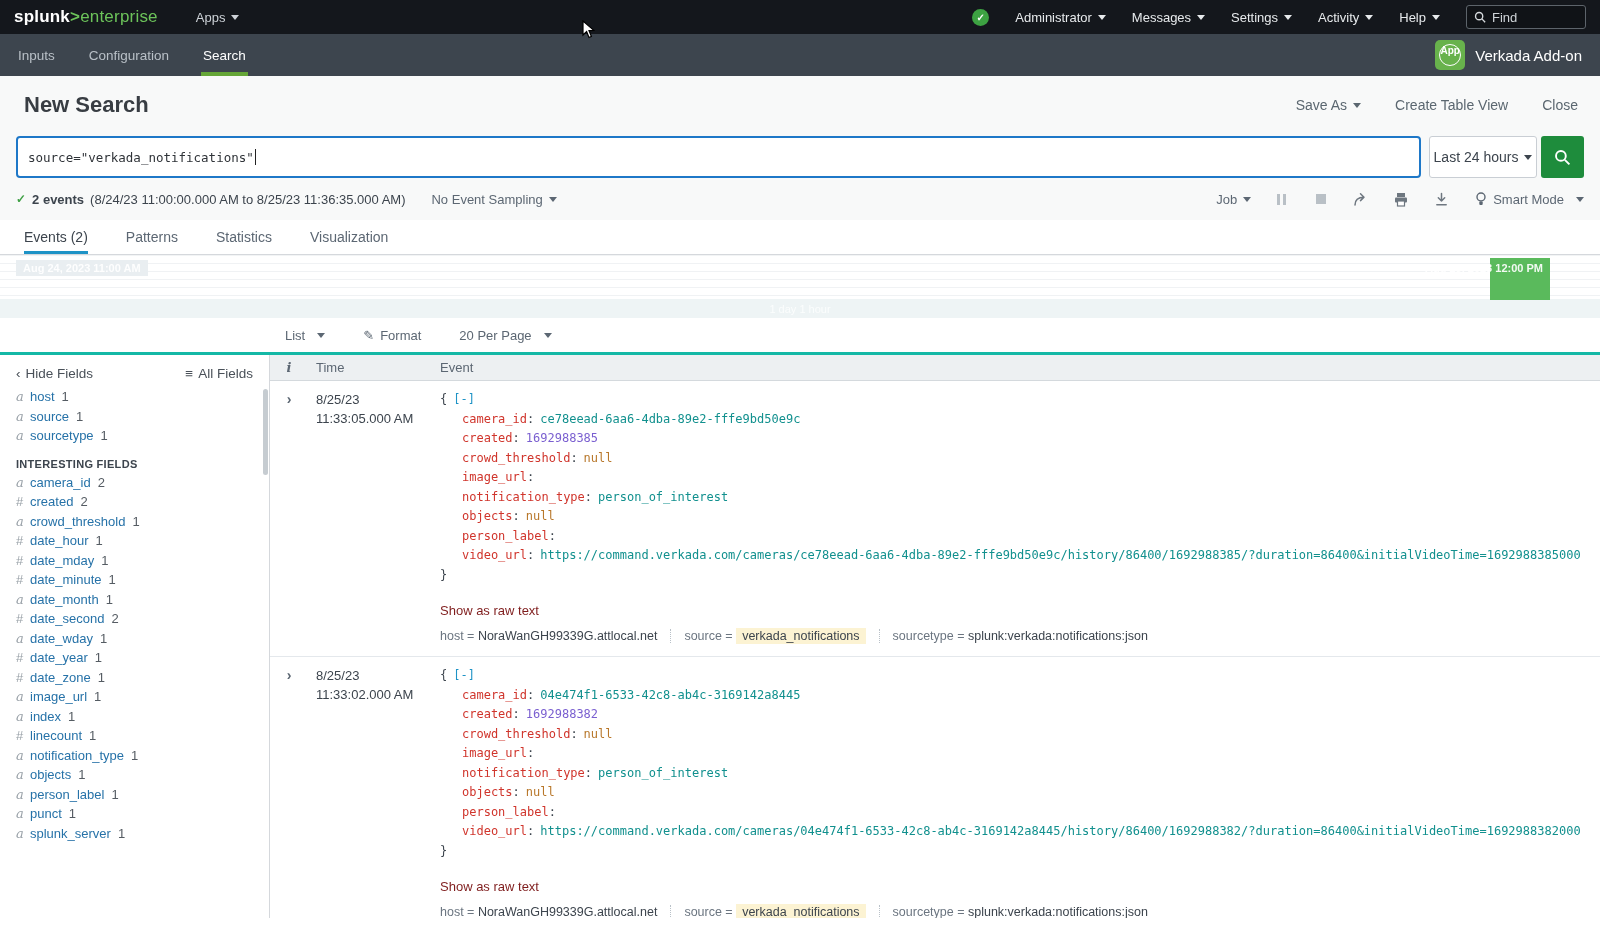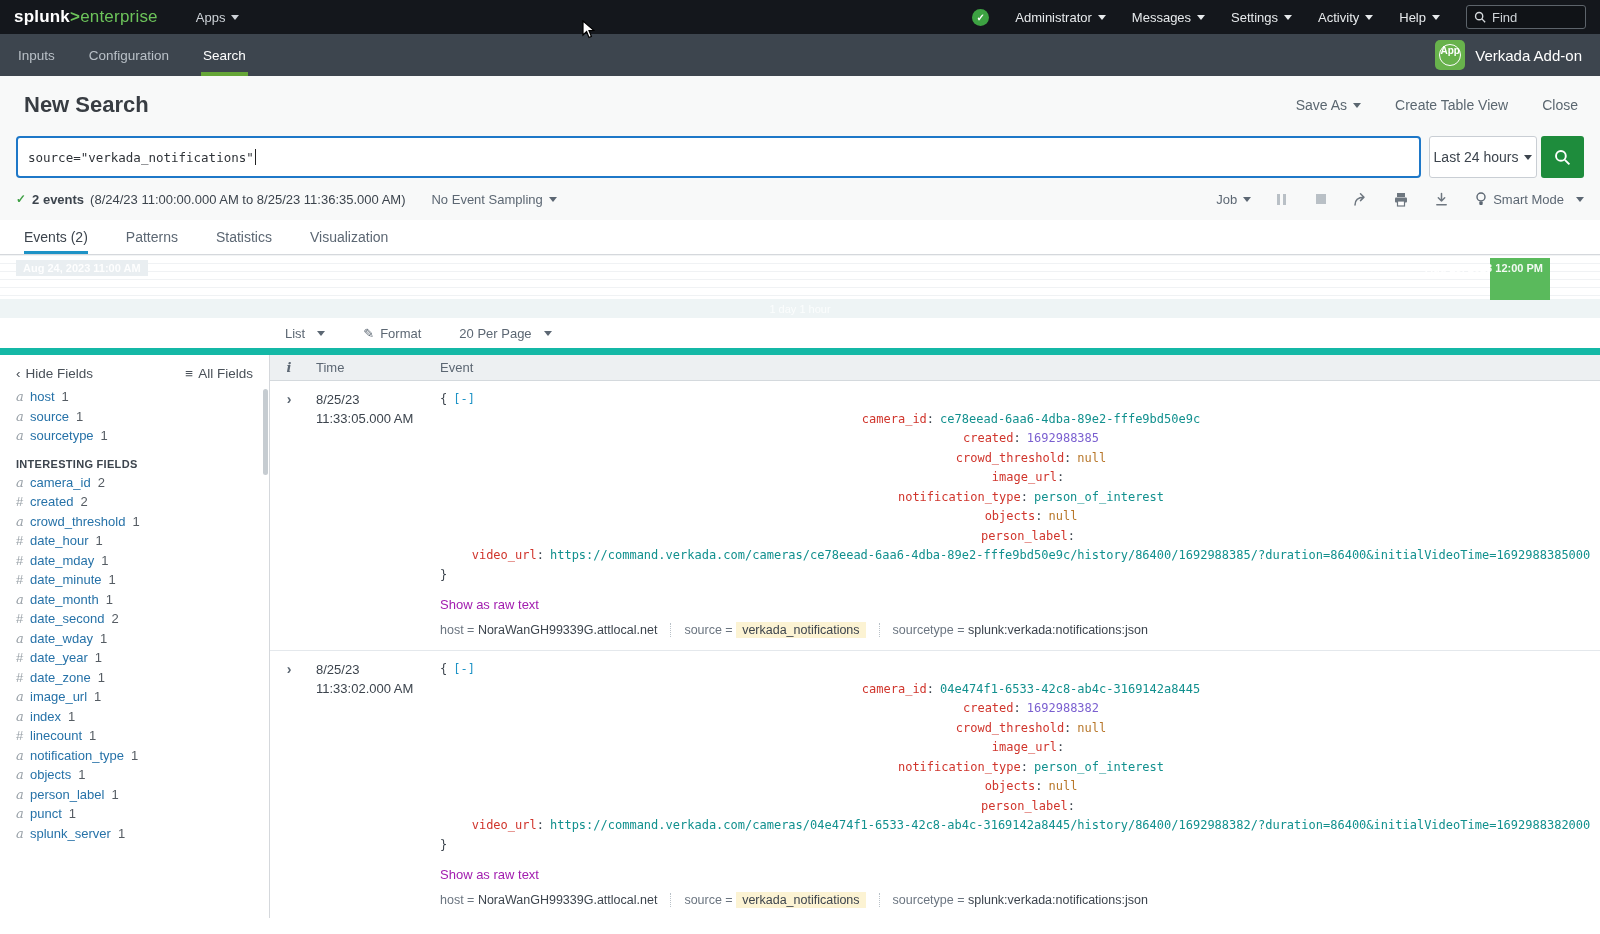--- a/index.html
+++ b/index.html
@@ -70,21 +70,21 @@
   .tl-scale { margin-left:auto; font-size:12px; color:#5c6773; }
   .tl-chart { height:44px; position:relative; flex:none; background:repeating-linear-gradient(to bottom,#fff 0 7px,#f0f2f4 7px 8px); border-top:1px solid #f2f4f5; }
   .tl-label { position:absolute; top:4px; font-size:11px; font-weight:bold; color:rgba(255,255,255,.92); background:#e9eef1; padding:2px 7px; }
   .tl-label.left { left:16px; }
   .tl-label.right { right:50px; background:transparent; z-index:2; }
   .tl-bar { position:absolute; right:50px; top:2px; width:60px; height:42px; background:#5aba5c; cursor:pointer; }
   .tl-strip { height:19px; background:#eef4f5; flex:none; display:flex; align-items:center; justify-content:center; }
   .tl-strip span { font-size:11px; color:#fbfdfd; }
 
   
-  .res-toolbar { height:37px; background:#fff; border-bottom:7px solid #14b8a6; display:flex; align-items:center; padding-left:285px; gap:38px; color:#5c6773; font-size:13px; flex:none; }
+  .res-toolbar { height:37px; background:#fff; border-bottom:3px solid #14b8a6; display:flex; align-items:center; padding-left:285px; gap:38px; color:#5c6773; font-size:13px; flex:none; }
   .rt-ctl { display:flex; align-items:center; gap:6px; cursor:pointer; }
   .pencil { font-size:13px; }
 
   
   .main { flex:1; display:flex; overflow:hidden; }
   .sidebar { width:270px; flex:none; border-right:1px solid #d5d8dc; position:relative; overflow:hidden; background:#fff; }
   .sb-head { display:flex; justify-content:space-between; align-items:center; padding:11px 16px 6px 16px; color:#4a5159; font-size:13.5px; }
   .sb-link { display:flex; align-items:center; gap:5px; cursor:pointer; }
   .sb-section { padding:12px 16px 3px 16px; font-size:11px; font-weight:bold; color:#3c444d; letter-spacing:.3px; }
   .frow { padding:0 16px; line-height:19.5px; font-size:13px; display:flex; align-items:baseline; cursor:pointer; }
@@ -98,29 +98,29 @@
   .events-area { flex:1; overflow:hidden; background:#fff; display:flex; flex-direction:column; }
   .etbl-head { height:26px; background:#edf0f2; border-bottom:1px solid #d4d9dd; display:flex; align-items:center; color:#5c6773; font-size:13px; flex:none; }
   .col-i { width:38px; flex:none; text-align:center; }
   .col-i.hdr { font-family:"DejaVu Serif", serif; font-style:italic; font-weight:bold; }
   .col-t { width:120px; flex:none; padding-left:8px; }
   .col-e { flex:1; padding-left:12px; }
   .event-row { display:flex; padding:9px 0 12px 0; border-bottom:1px solid #e4e8ec; }
   .expand { color:#5c6773; font-size:14px; font-weight:bold; cursor:pointer; line-height:19px; }
   .etime { font-size:13px; color:#3c444d; line-height:19px; }
   .jline { font-family:"DejaVu Sans Mono", monospace; font-size:12px; line-height:19.5px; color:#3c444d; white-space:nowrap; }
-  .jline.ind { padding-left:22px;text-align:center; }
+  .jline.ind { padding-left:22px; }
   .k { color:#d0352c; }
   .c { color:#3c444d; margin-right:6px; }
   .v.vt { color:#11908e; }
   .v.vp { color:#7a5fd0; }
   .v.vo { color:#b8772a; }
   .collapse { color:#1e93c6; cursor:pointer; margin-left:6px; }
   .brace { color:#3c444d; }
-  .rawlink { display:inline-block; color:#a21caf; font-size:13px; margin:12px 0 8px 0; cursor:pointer; }
+  .rawlink { display:inline-block; color:#7f1d1d; font-size:13px; margin:18px 0 8px 0; cursor:pointer; }
   .meta { display:flex; align-items:center; font-size:12.5px; margin-top:2px; }
   .mlabel { color:#6b7580; white-space:pre; }
   .mval { color:#3c444d; cursor:pointer; }
   .mval.hl { background:#fcf3d3; padding:1px 6px; }
   .msep { width:0; height:14px; border-left:1px dotted #b9c1c8; margin:0 13px; }
 
   .mouse-cursor { position:absolute; left:582px; top:20px; z-index:50; pointer-events:none; }
   svg.ic { display:block; }
 </style>
 </head>

